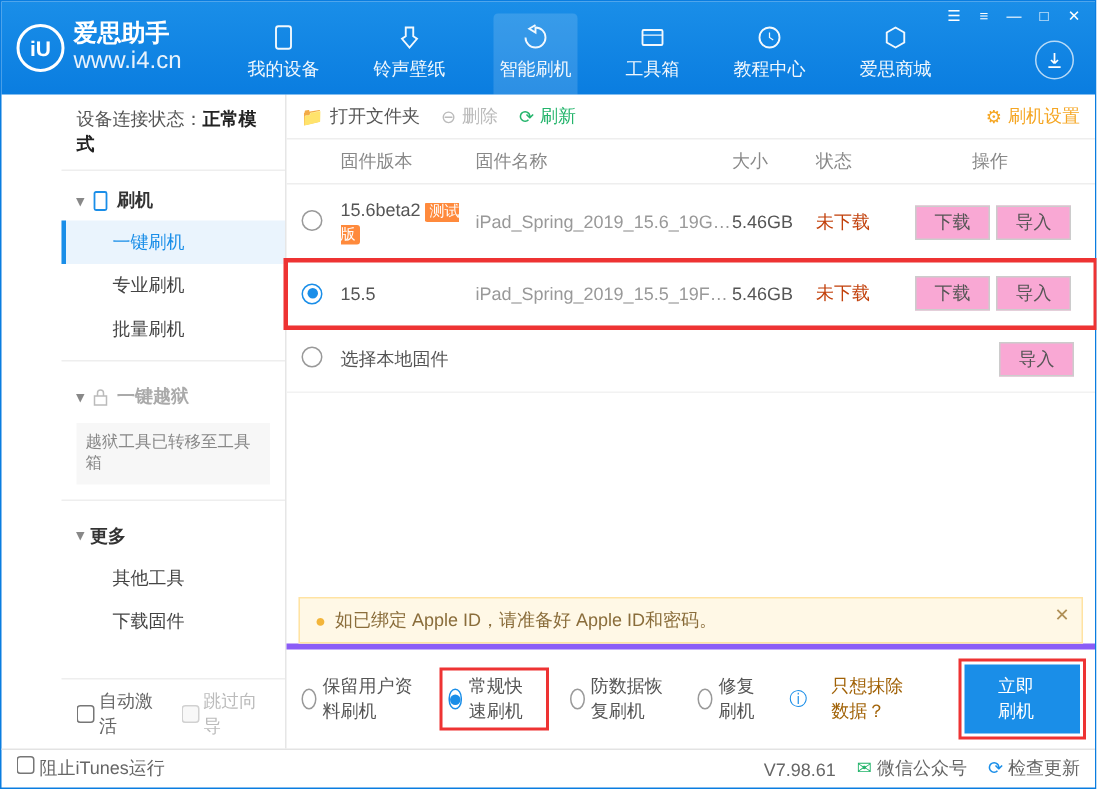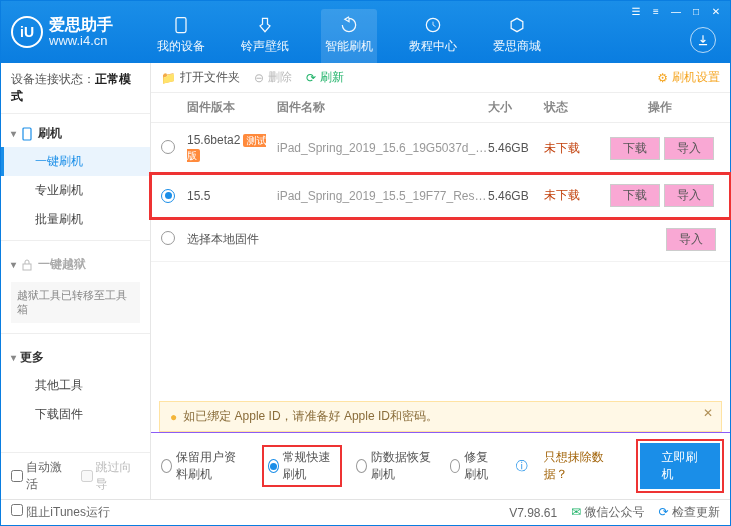--- a/index.html
+++ b/index.html
@@ -3,66 +3,66 @@
 <meta charset="utf-8">
 <style>
 * { margin: 0; padding: 0; box-sizing: border-box; font-family: "Microsoft YaHei", Arial, sans-serif; }
 body { background: #fff; width: 731px; height: 526px; overflow: hidden; font-size: 12px; color: #333; }
 .window { border: 1px solid #0a7de0; width: 731px; height: 526px; display: flex; flex-direction: column; }
 .titlebar { background: linear-gradient(#1a8ee8,#0a7de0); height: 62px; color: #fff; display: flex; align-items: center; padding: 0 10px; position: relative; }
 .logo-wrap { display: flex; align-items: center; gap: 6px; }
 .logo-circle { width: 32px; height: 32px; border: 2px solid #fff; border-radius: 50%; display:flex; align-items:center; justify-content:center; font-weight:bold; font-size:14px; }
 .logo-txt { line-height: 1.1; }
 .brand { font-size: 16px; font-weight: bold; }
-.sub { font-size: 13px; opacity: .9; }
+.sub { font-size: 16px; opacity: .9; }
 .winbtns { position:absolute; top:2px; right:6px; display:flex; gap:4px; }
 .winbtns span { width:16px; height:16px; display:flex; align-items:center; justify-content:center; font-size:10px; cursor:pointer; }
 .topnav { display:flex; margin-left: 40px; gap: 28px; align-items:flex-end; height:100%; }
 .nav-item { display:flex; flex-direction:column; align-items:center; gap:3px; padding:6px 4px 8px; font-size:12px; opacity:.95; cursor:pointer; }
 .nav-item svg { width:20px; height:20px; }
 .nav-item.active { background: rgba(255,255,255,.15); border-radius:3px 3px 0 0; }
 .down-circ { position:absolute; right:14px; bottom:10px; width:26px; height:26px; border:1px solid rgba(255,255,255,.7); border-radius:50%; display:flex; align-items:center; justify-content:center; }
 
 .body { flex:1; display:flex; min-height:0; }
-.sidebar { width:150px; border-right:1px solid #e6e6e6; display:flex; flex-direction:column; }
+.sidebar { width:150px; border-right:1px solid #e6e6e6; display:flex; flex-direction:column;margin-left:40px; }
 .conn { padding:8px 10px; border-bottom:1px solid #eee; color:#555; }
 .conn b { color:#222; }
 .sb-group { padding: 6px 0 2px; }
 .sb-h { display:flex; align-items:center; gap:4px; padding:5px 10px; color:#333; font-weight:bold; font-size:12px; }
 .sb-h .chev { font-size:10px; color:#888; }
 .sb-item { padding:6px 20px 6px 34px; color:#444; cursor:pointer; }
 .sb-item.active { background:#eaf4fd; color:#1a8ee8; border-left:3px solid #1a8ee8; padding-left:31px; }
 .sb-note { background:#f7f7f7; margin:4px 10px; padding:6px; color:#888; font-size:11px; line-height:1.3; }
 .sb-div { border-top:1px solid #eee; margin:4px 0; }
 .sb-footer { border-top:1px solid #eee; padding:6px 10px; display:flex; align-items:center; gap:10px; color:#666; }
 .sb-footer label { display:flex; align-items:center; gap:3px; }
 
 .main { flex:1; display:flex; flex-direction:column; min-width:0;}
 .toolbar { display:flex; align-items:center; padding:6px 10px; border-bottom:1px solid #eee; gap:14px; }
 .tb-btn { display:flex; align-items:center; gap:4px; color:#555; cursor:pointer; }
 .tb-btn.del { color:#bbb; }
 .tb-btn.ref { color:#23b46b; }
 .tb-right { margin-left:auto; color:#f5a623; display:flex; align-items:center; gap:4px; }
-.thead { display:flex; padding:6px 10px; border-bottom:1px solid #eee; color:#888; font-size:12px;font-weight:bold; }
+.thead { display:flex; padding:6px 10px; border-bottom:1px solid #eee; color:#888; font-size:12px; }
 .c-radio{ width:26px; } .c-ver{ width:90px;} .c-name{ flex:1; } .c-size{ width:56px;} .c-stat{ width:56px;} .c-ops{ width:120px; text-align:center;}
 .row { display:flex; align-items:center; padding:10px 10px; border-bottom:1px solid #f2f2f2; color:#555; }
 .row .c-name { color:#999; white-space:nowrap; overflow:hidden; text-overflow:ellipsis; }
 .row.sel { outline:3px solid #e33; outline-offset:-1px; }
 .radio { width:14px; height:14px; border:1px solid #999; border-radius:50%; display:inline-flex; align-items:center; justify-content:center; }
 .radio.on::after { content:""; width:7px; height:7px; background:#1a8ee8; border-radius:50%; }
 .radio.on { border-color:#1a8ee8; }
 .tag { background:#ff8a3c; color:#fff; font-size:10px; padding:1px 3px; border-radius:2px; margin-left:3px;}
 .stat-nd { color:#c2410c; }
 .opbtn { border:1px solid #ccc; background:#f9a8d4; padding:2px 12px; font-size:12px; color:#555; cursor:pointer; margin-left:4px; }
 .local-row .c-ops { text-align:right; padding-right: 4px;}
 .spacer { flex:1; }
 
 .warn { background:#fff8e6; border:1px solid #ffe3a3; margin:6px 8px 0; padding:6px 10px; color:#8a6d3b; display:flex; align-items:center; gap:6px; position:relative;}
 .warn .x { position:absolute; right:8px; top:4px; color:#b09057; cursor:pointer; }
-.modes { display:flex; align-items:center; padding:10px; gap:16px; border-top:1px solid #8b5cf6; }
+.modes { display:flex; align-items:center; padding:10px; gap:16px; border-top:4px solid #8b5cf6; }
 .mode { display:flex; align-items:center; gap:4px; color:#555; cursor:pointer;}
 .mode .radio.on { border-color:#1a8ee8;}
 .mode.box { outline:2px solid #e33; padding:2px 4px;}
 .link { color:#a16207; cursor:pointer; }
 .go-btn { background:#1a8ee8; color:#fff; padding:6px 22px; cursor:pointer; outline:2px solid #e33; outline-offset:2px;}
 .statusbar { border-top:1px solid #e3e3e3; display:flex; align-items:center; padding:4px 10px; color:#666; font-size:12px; gap:16px;}
 .statusbar .r { margin-left:auto; display:flex; gap:14px; align-items:center;}
 input[type=checkbox]{ width:12px; height:12px; }
 .folder-ico { color:#f7b733; }
 </style>
@@ -92,20 +92,27 @@
           <span>铃声壁纸</span>
         </div>
         <div class="nav-item active">
           <svg viewBox="0 0 24 24">
             <path d="M4 12a8 8 0 108-8v4l-5-3 5-3" fill="none" stroke="#fff" stroke-width="1.5"></path>
           </svg>
           <span>智能刷机</span>
         </div>
         <div class="nav-item">
           <svg viewBox="0 0 24 24">
+            <rect x="4" y="6" width="16" height="12" rx="1" fill="none" stroke="#fff" stroke-width="1.5"></rect>
+            <path d="M4 10h16" stroke="#fff"></path>
+          </svg>
+          <span>工具箱</span>
+        </div>
+        <div class="nav-item">
+          <svg viewBox="0 0 24 24">
             <circle cx="12" cy="12" r="8" fill="none" stroke="#fff" stroke-width="1.5"></circle>
             <path d="M12 8v4l3 2" stroke="#fff" fill="none"></path>
           </svg>
           <span>教程中心</span>
         </div>
         <div class="nav-item">
           <svg viewBox="0 0 24 24">
             <path d="M5 8l7-4 7 4v8l-7 4-7-4z" fill="none" stroke="#fff" stroke-width="1.5"></path>
           </svg>
           <span>爱思商城</span>

